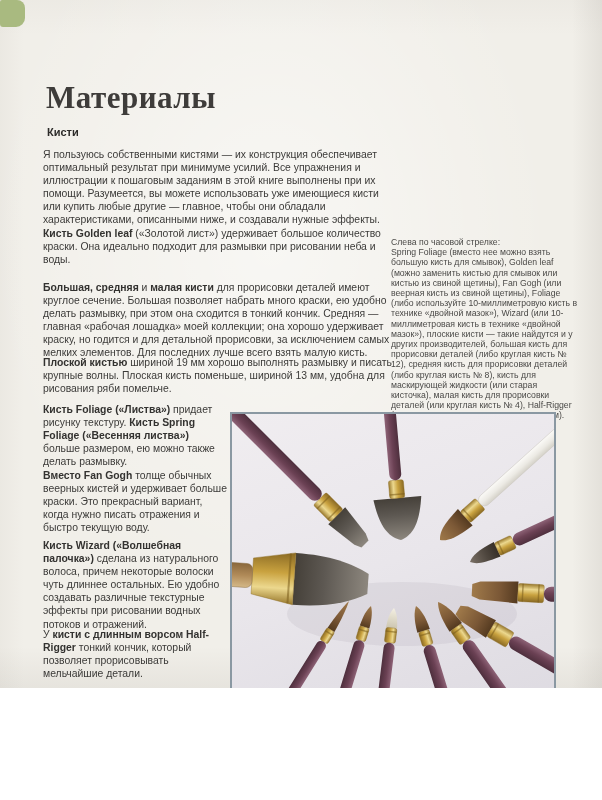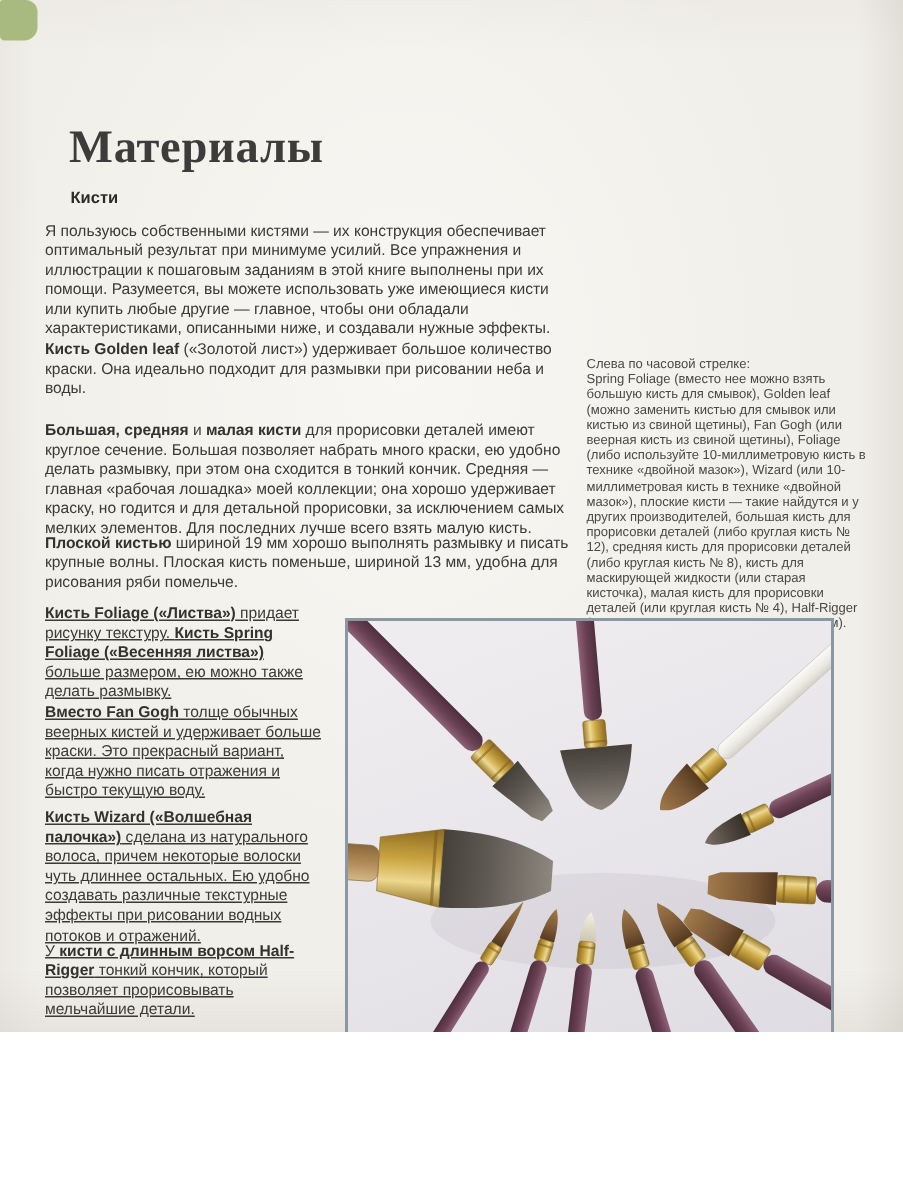--- a/index.html
+++ b/index.html
@@ -19,23 +19,23 @@
   }
   .title{
     position:absolute; left:46px; top:80px;
     font-family:"Liberation Serif", serif; font-weight:bold;
     font-size:31px; color:#3e3c3a; letter-spacing:0.5px;
   }
   .section-head{
     position:absolute; left:47px; top:126px;
     font-weight:bold; font-size:11px; color:#2c2b29;
   }
-  .para{ position:absolute; left:30px; width:349px; font-size:10.4px; line-height:13.1px; color:#3b3a38; }
+  .para{ position:absolute; left:43px; width:349px; font-size:10.4px; line-height:13.1px; color:#3b3a38; }
   .para b{ font-weight:bold; color:#333230;margin-top:30px; }
-  .narrow{ width:184px;text-decoration:underline; }
+  .narrow{ width:184px; }
   .caption{
     position:absolute; left:391px; top:221px; width:187px;
     font-size:8.7px; line-height:10.2px; color:#4a4947;
   }
   .caption .lead{ margin:16px 0 0 0; }
   .photo-frame{
     position:absolute; left:230px; top:412px; width:326px; height:343px;
     border:2px solid #8a98a2; box-sizing:border-box;
     background:linear-gradient(160deg,#f0edf0 0%, #e9e6eb 45%, #dbd8df 100%);
   }

